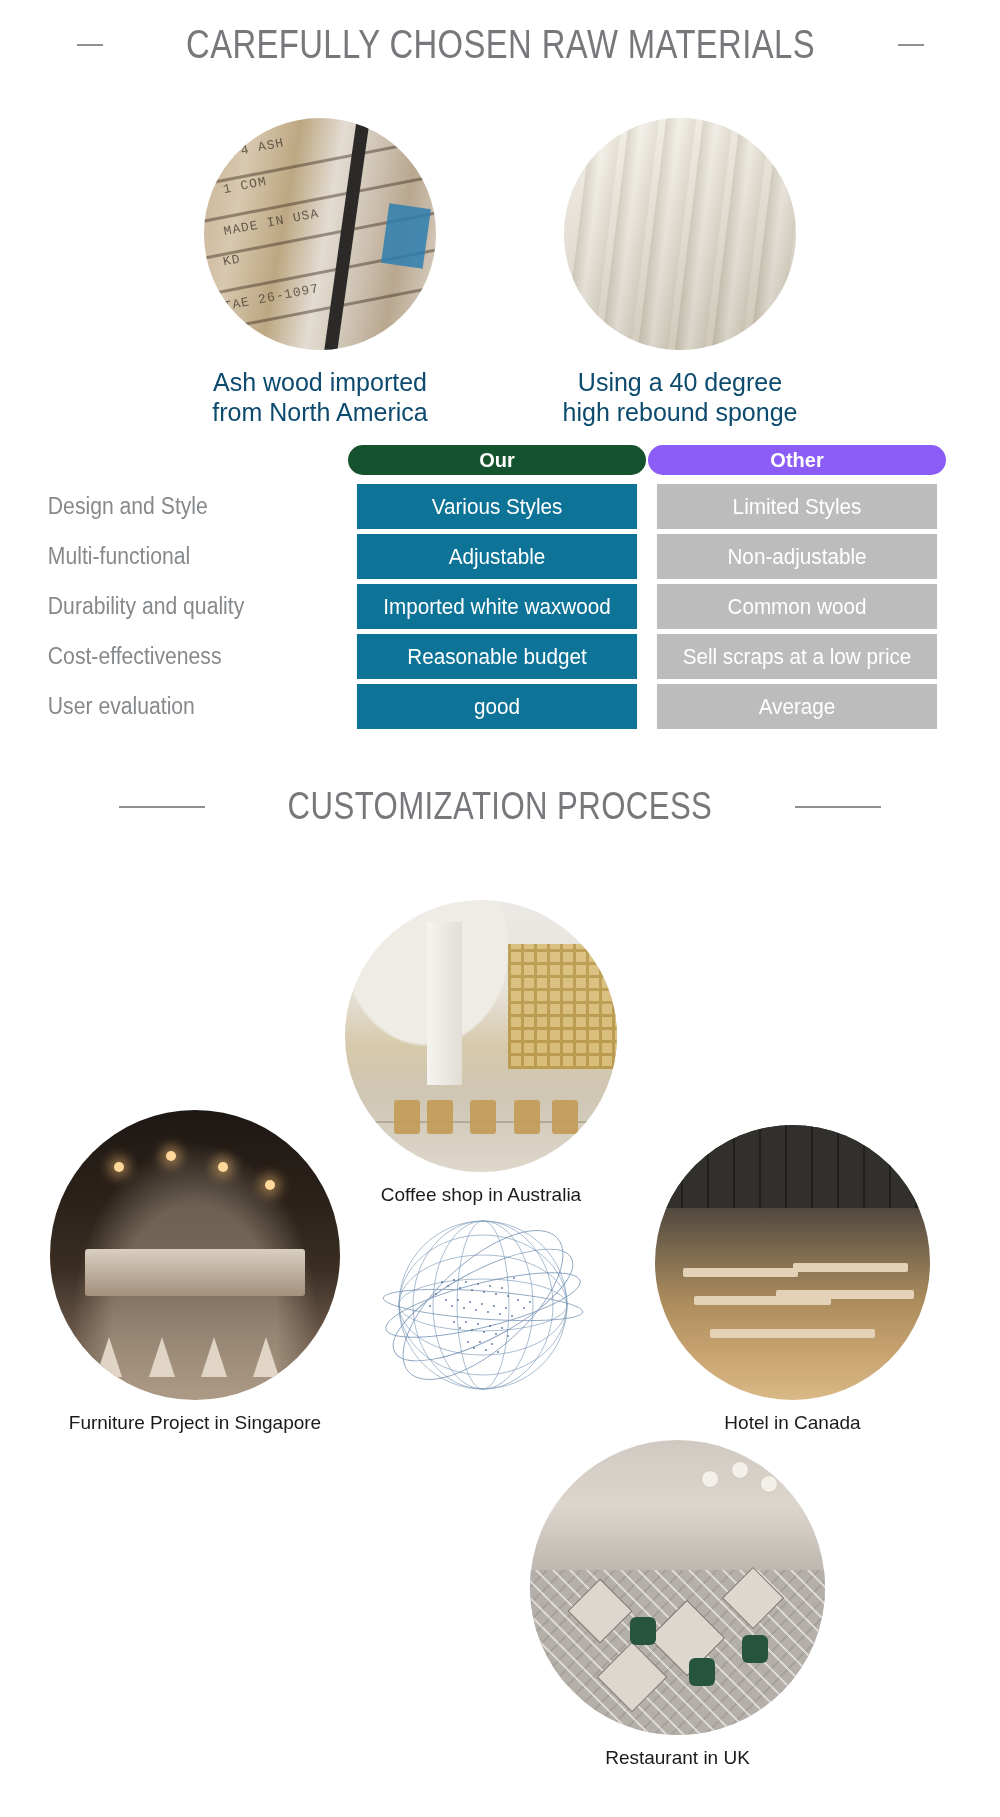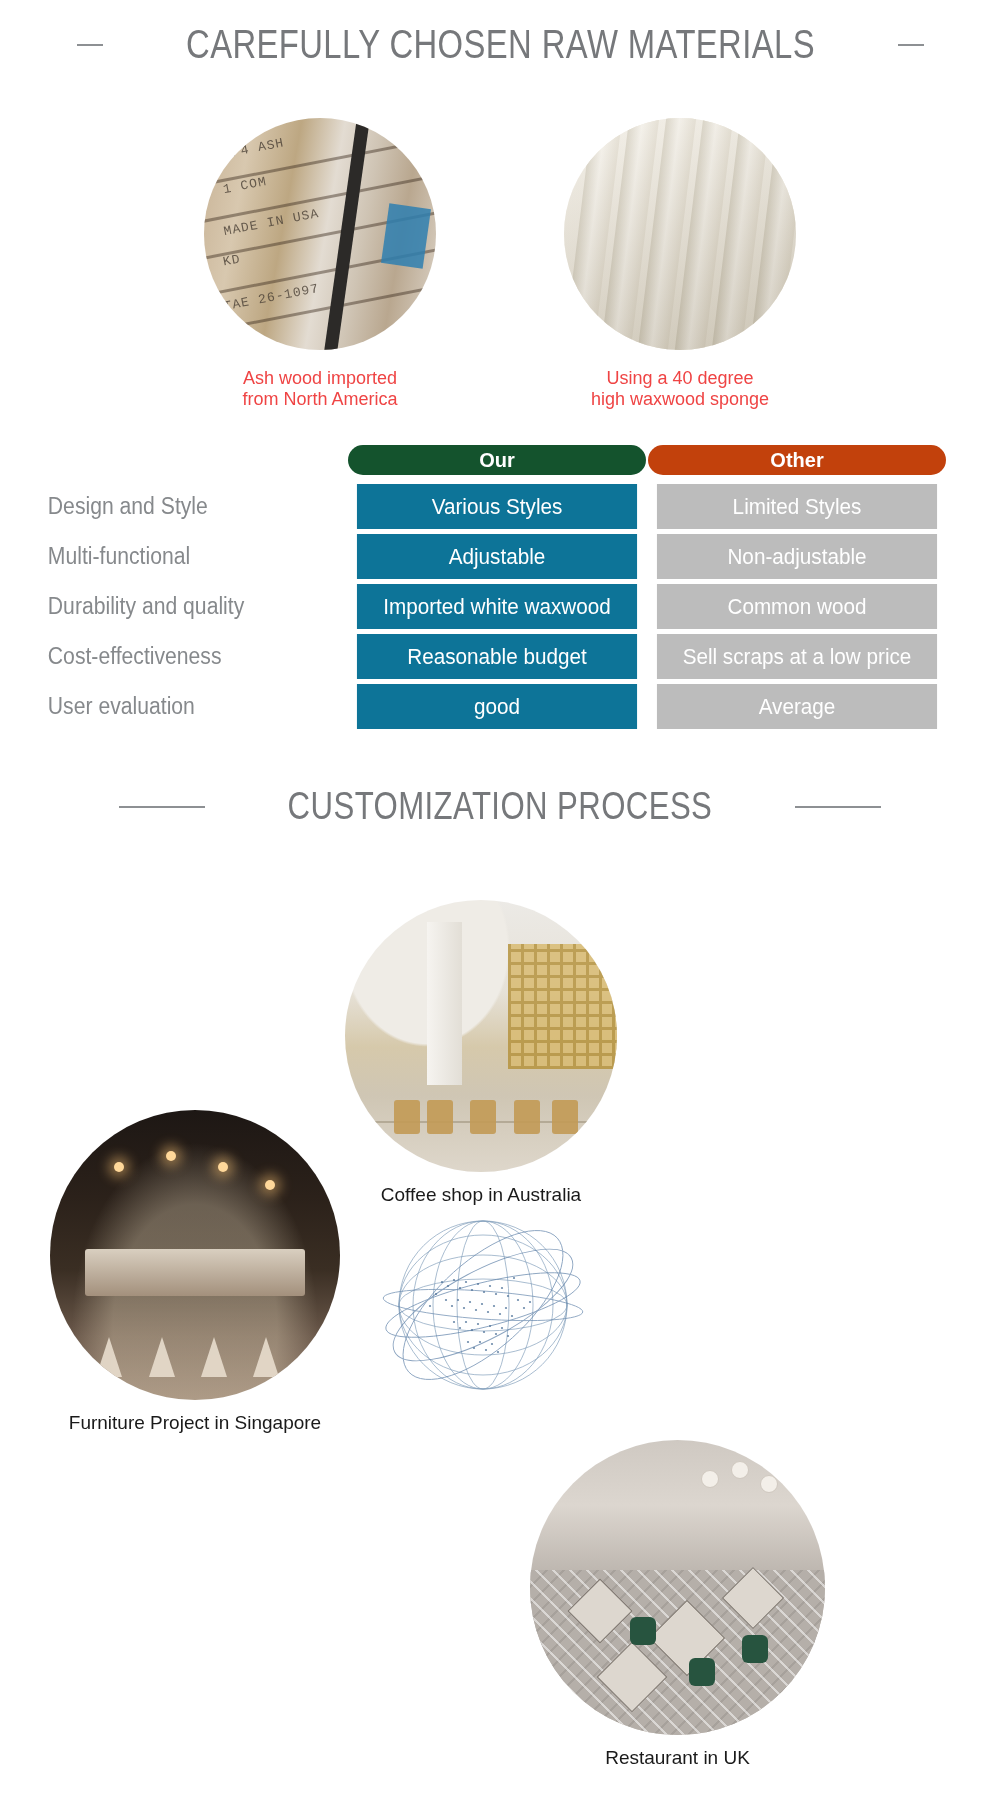--- a/index.html
+++ b/index.html
@@ -81,23 +81,23 @@
   .circle-photo {
     width: 232px;
     height: 232px;
     border-radius: 50%;
     overflow: hidden;
     position: relative;
   }
   .material-caption {
     margin-top: 18px;
     text-align: center;
-    font-size: 18px;
+    font-size: 25px;
     line-height: 1.18;
-    color: #ef4444;
+    color: #0c4a6e;
     font-weight: 400;
   }
 
   
   .ph-ash {
     background:
       linear-gradient(100deg, rgba(0,0,0,.28) 0 2px, rgba(0,0,0,0) 2px 46px) ,
       linear-gradient(100deg,#c8b396 0%, #d8c8af 18%, #bda782 36%, #e3dcd2 52%,
                       #cfc4b4 66%, #b9a78f 80%, #ded6cb 100%);
   }
@@ -154,21 +154,21 @@
     border-radius: 16px;
     display: flex;
     align-items: center;
     justify-content: center;
     color: #ffffff;
     font-size: 20px;
     font-weight: bold;
     margin-bottom: 4px;
   }
   .pill-our   { background: #14532d; }
-  .pill-other { background: #c2410c; }
+  .pill-other { background: #8b5cf6; }
 
   .row-label {
     font-family: "Liberation Sans Narrow", "Liberation Sans", sans-serif;
     transform: scaleX(0.92);
     transform-origin: left center;
     font-size: 23px;
     color: #86898c;
     display: flex;
     align-items: center;
     padding-left: 52px;
@@ -374,21 +374,21 @@
         <div class="fold" style="left:6%"></div>
         <div class="fold" style="left:22%"></div>
         <div class="fold" style="left:38%"></div>
         <div class="fold" style="left:54%"></div>
         <div class="fold" style="left:70%"></div>
         <div class="fold" style="left:86%"></div>
         <div class="shade"></div>
       </div>
       <div class="material-caption">
         <div>Using a 40 degree</div>
-        <div>high waxwood sponge</div>
+        <div>high rebound sponge</div>
       </div>
     </div>
 
   </div>
 
   <div class="compare">
     <div class="compare-inner">
 
       <div class="pill-row">
         <div></div>
@@ -533,20 +533,31 @@
         <div class="floorline"></div>
         <div class="chair" style="left:18%"></div>
         <div class="chair" style="left:30%"></div>
         <div class="chair" style="left:46%"></div>
         <div class="chair" style="left:62%"></div>
         <div class="chair" style="left:76%"></div>
       </div>
       <div class="proj-caption">Coffee shop in Australia</div>
     </div>
 
+    <div class="proj" id="proj-canada">
+      <div class="circle-photo ph-canada">
+        <div class="ceil"></div>
+        <div class="tbl" style="left:10%; top:52%; width:42%"></div>
+        <div class="tbl" style="left:14%; top:62%; width:50%"></div>
+        <div class="tbl" style="left:50%; top:50%; width:42%"></div>
+        <div class="tbl" style="left:44%; top:60%; width:50%"></div>
+        <div class="tbl" style="left:20%; top:74%; width:60%"></div>
+      </div>
+      <div class="proj-caption">Hotel in Canada</div>
+    </div>
 
 
     <div class="proj" id="proj-uk">
       <div class="circle-photo ph-uk">
         <div class="floor"></div>
         <div class="pendant" style="left:58%; top:10%"></div>
         <div class="pendant" style="left:68%; top:7%"></div>
         <div class="pendant" style="left:78%; top:12%"></div>
         <div class="tabletop" style="left:16%; top:50%; width:46px; height:46px"></div>
         <div class="tabletop" style="left:44%; top:58%; width:54px; height:54px"></div>

